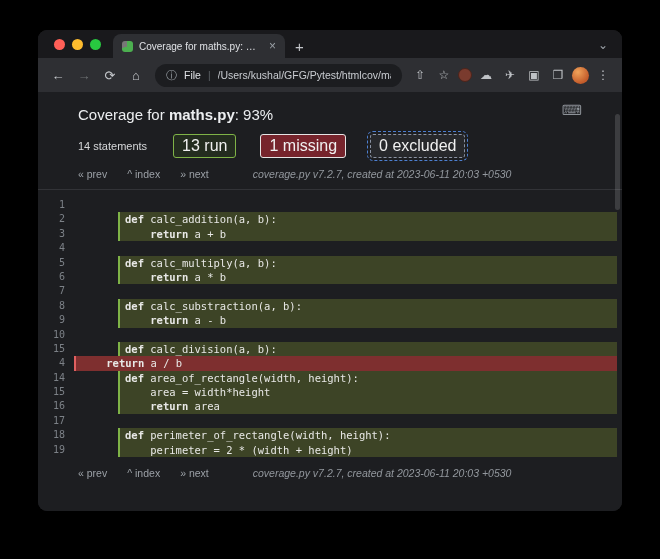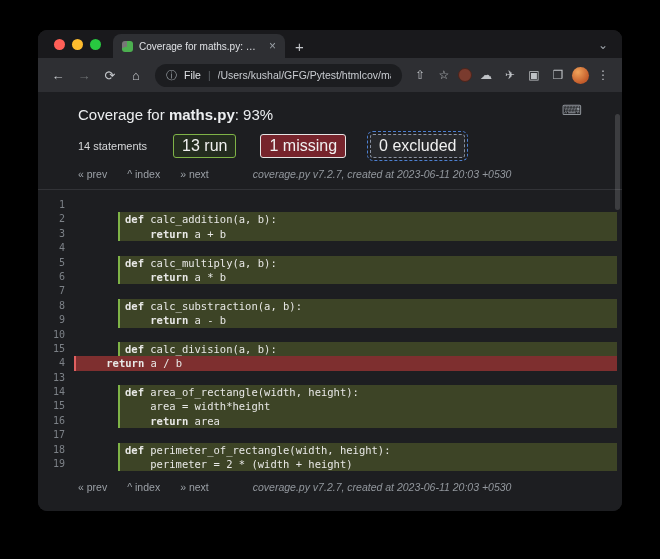--- a/index.html
+++ b/index.html
@@ -185,24 +185,20 @@
             <span class="line-text"></span>
           </div>
           <div class="code-row s-run">
             <span class="line-num">15</span>
             <span class="line-text"><b>def</b> calc_division(a, b):</span>
           </div>
           <div class="code-row s-mis">
             <span class="line-num">4</span>
             <span class="line-text">    <b>return</b> a / b</span>
           </div>
-          <div class="code-row s-blank">
-            <span class="line-num">13</span>
-            <span class="line-text"></span>
-          </div>
           <div class="code-row s-run">
             <span class="line-num">14</span>
             <span class="line-text"><b>def</b> area_of_rectangle(width, height):</span>
           </div>
           <div class="code-row s-run">
             <span class="line-num">15</span>
             <span class="line-text">    area = width*height</span>
           </div>
           <div class="code-row s-run">
             <span class="line-num">16</span>

